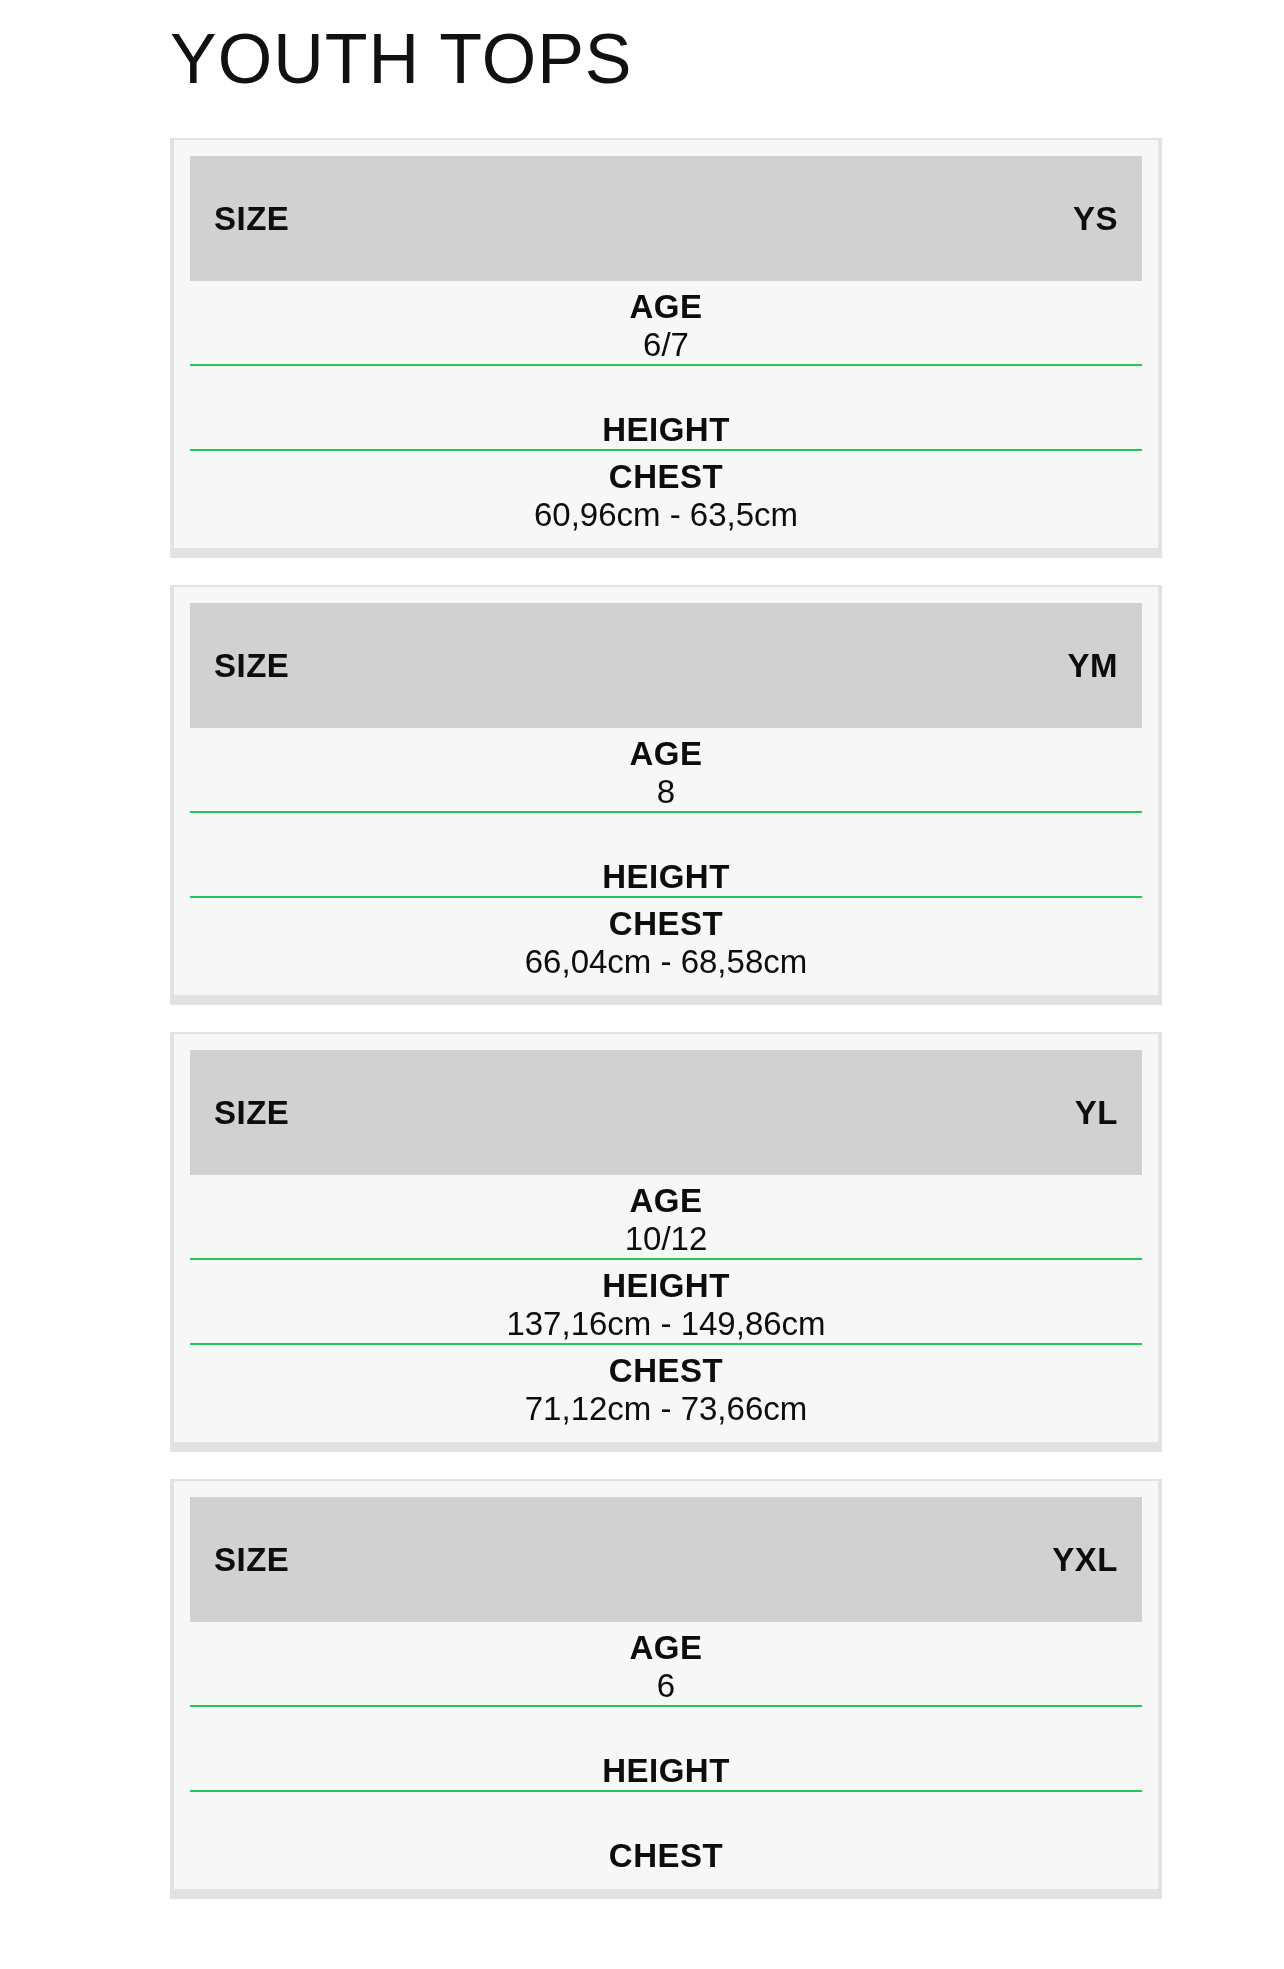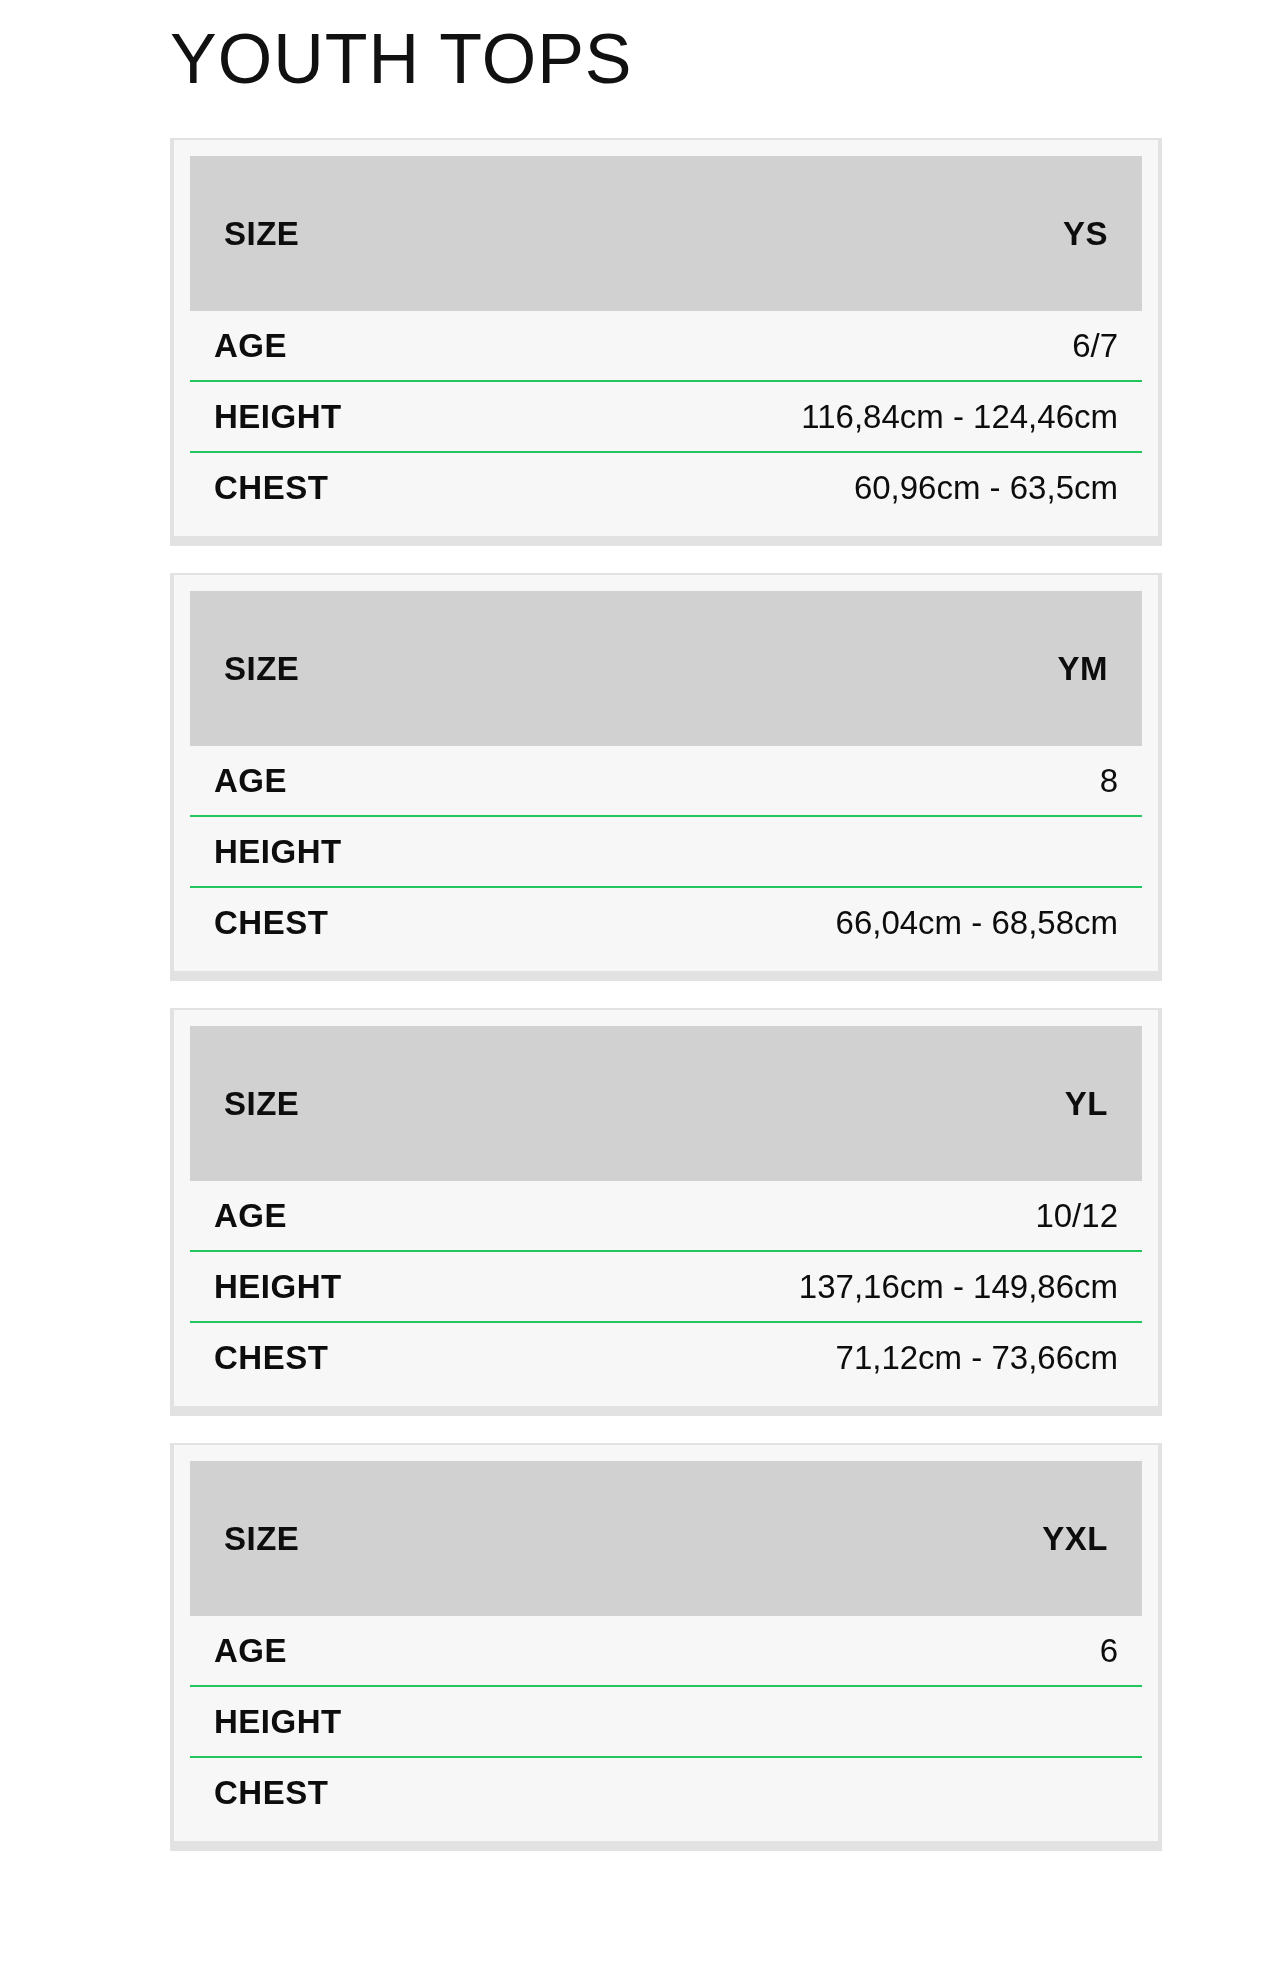--- a/index.html
+++ b/index.html
@@ -30,38 +30,39 @@
     box-sizing: border-box;
     width: 992px;
     background: #f7f7f7;
     border: 4px solid #e2e2e2;
     border-top-width: 2px;
     border-bottom-width: 10px;
     padding: 16px 16px 14px 16px;
   }
   .card + .card { margin-top: 27px; }
   .card-header {
-    height: 155px;
+    height: 125px;
     background: #d1d1d1;
     display: flex;
     align-items: center;
     justify-content: space-between;
-    padding: 0 34px;
+    padding: 0 24px;
     font-size: 33px;
     font-weight: 700;
     letter-spacing: 0.5px;
     color: #0d0d0d;
   }
   .row {
-    height: 69px;
+    height: 83px;
     display: flex;
     align-items: center;
-    justify-content: space-between;
+    justify-content: flex-end;
     padding: 0 24px;
     font-size: 33px;
+    flex-direction: column;
   }
   .row + .row { border-top: 2px solid #22c55e; }
   .row .label { font-weight: 700; letter-spacing: 0.5px; }
   .row .value { font-weight: 400; text-align: right; }
 </style>
 </head>
 <body>
 
 <div class="page">
 
@@ -72,21 +73,20 @@
       <span>SIZE</span>
       <span>YS</span>
     </div>
     <div class="rows">
       <div class="row">
         <span class="label">AGE</span>
         <span class="value">6/7</span>
       </div>
       <div class="row">
         <span class="label">HEIGHT</span>
-        <span class="value">116,84cm - 124,46cm</span>
       </div>
       <div class="row">
         <span class="label">CHEST</span>
         <span class="value">60,96cm - 63,5cm</span>
       </div>
     </div>
   </section>
 
   <section class="card">
     <div class="card-header">

